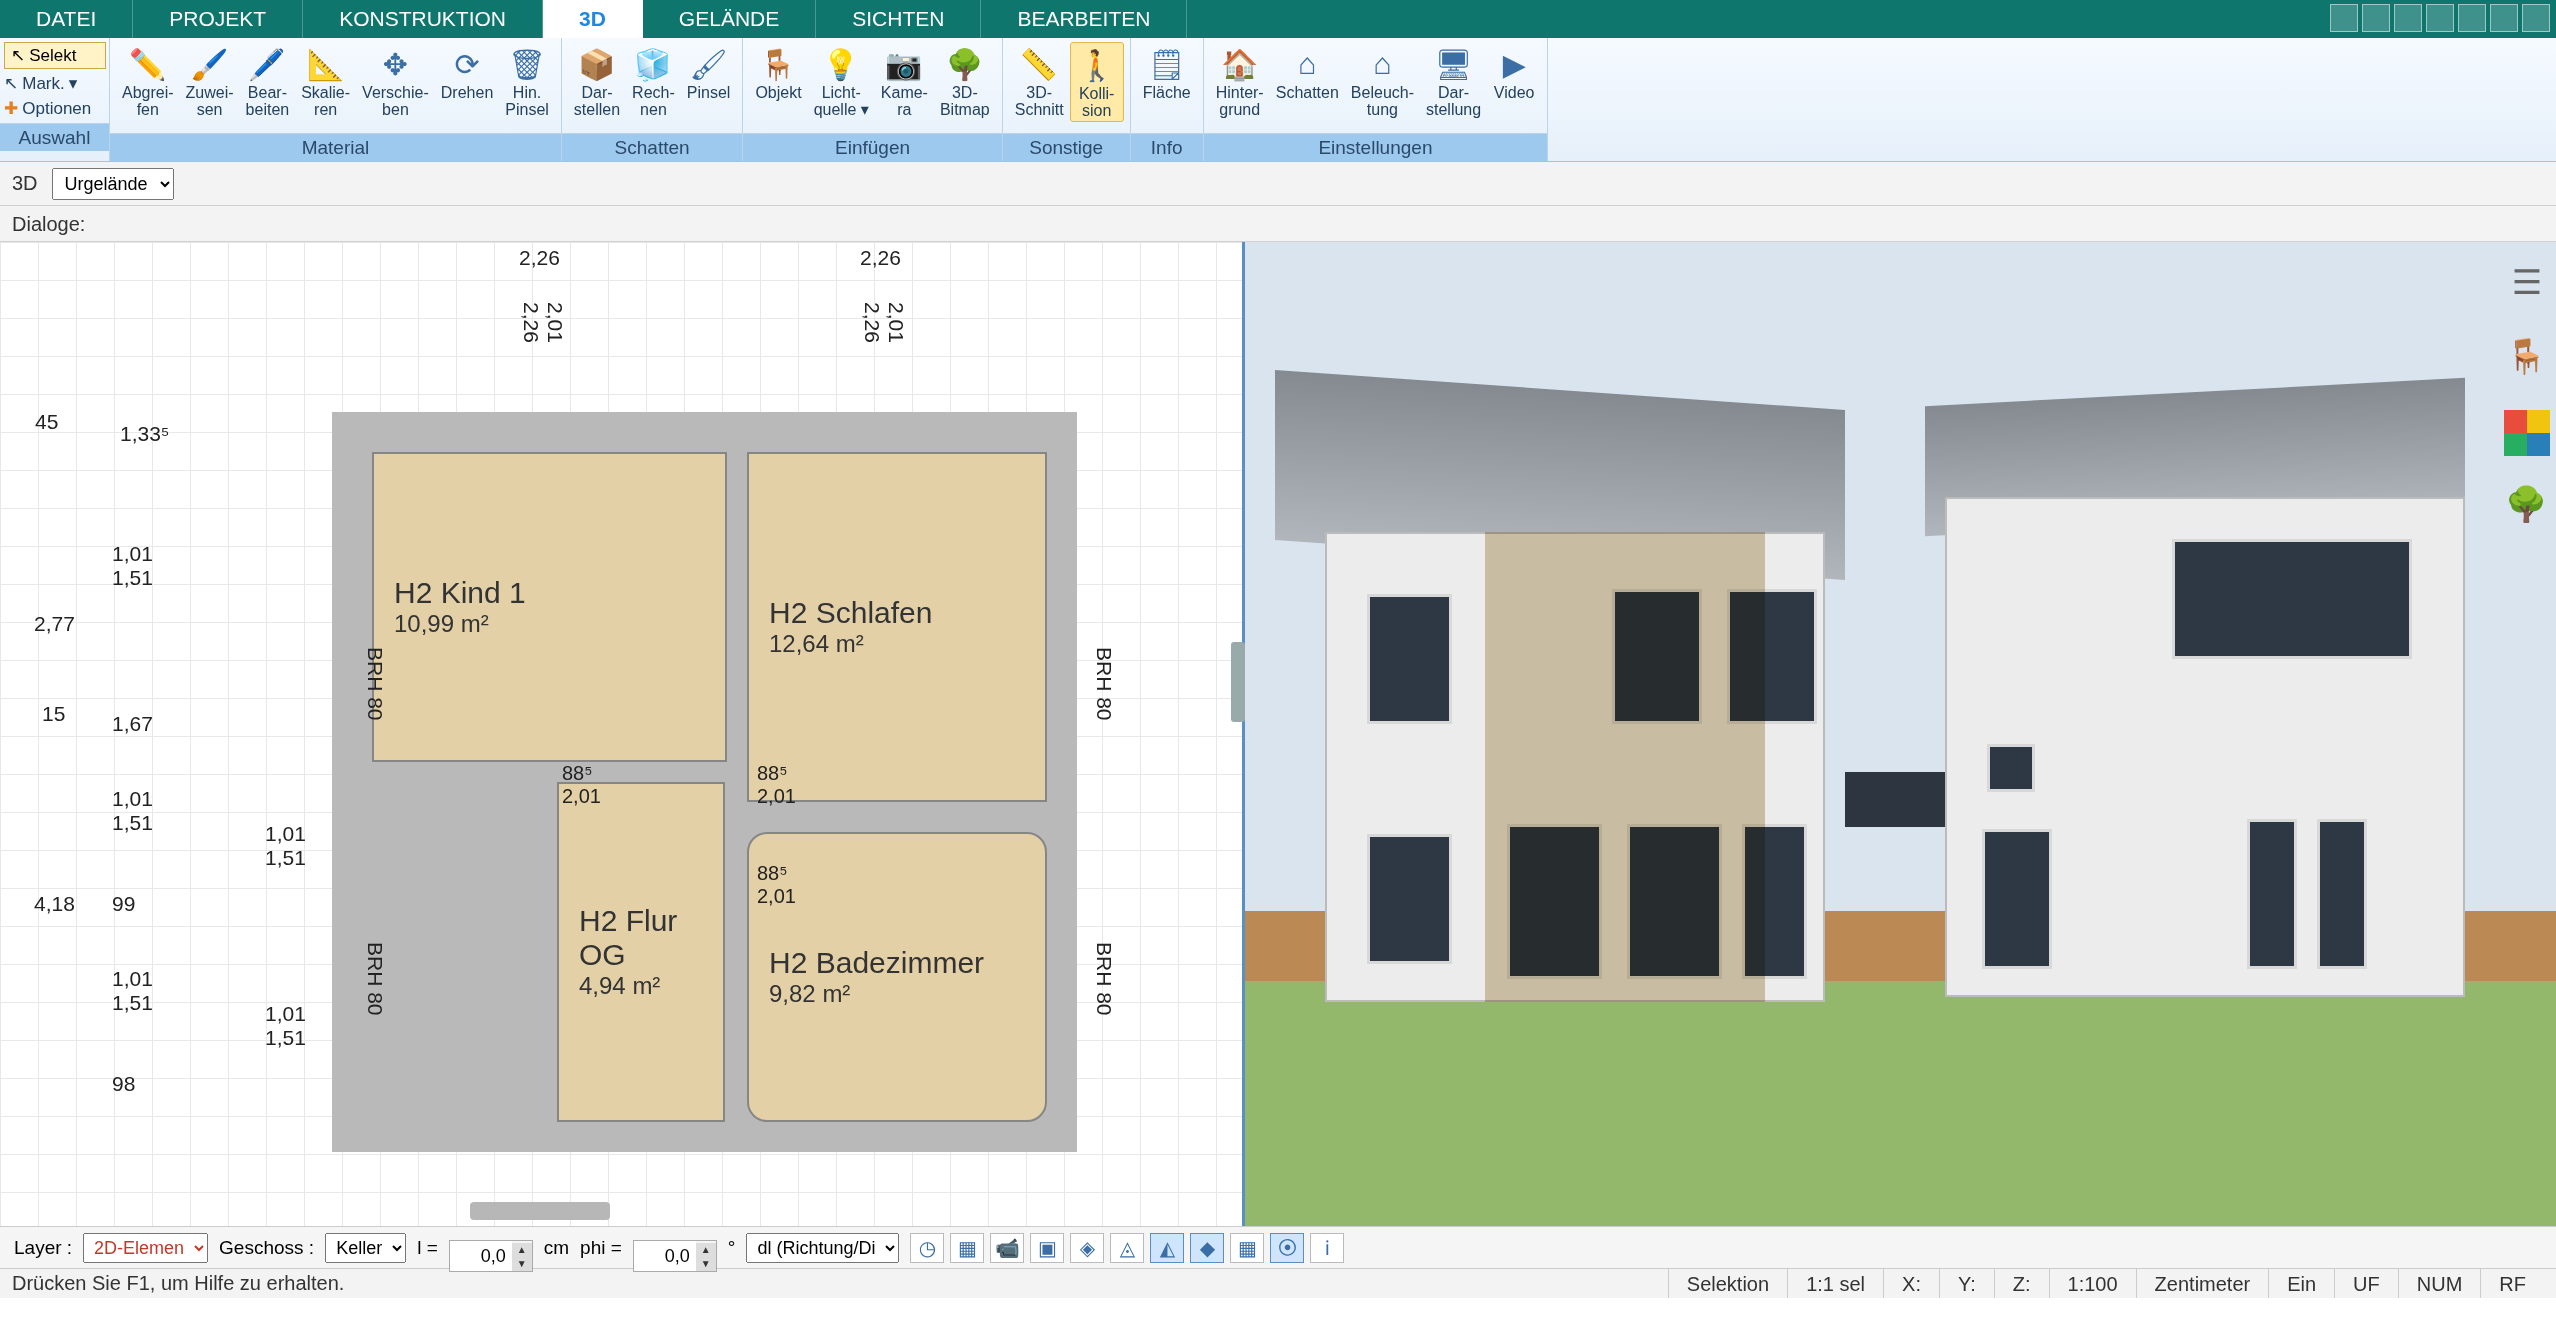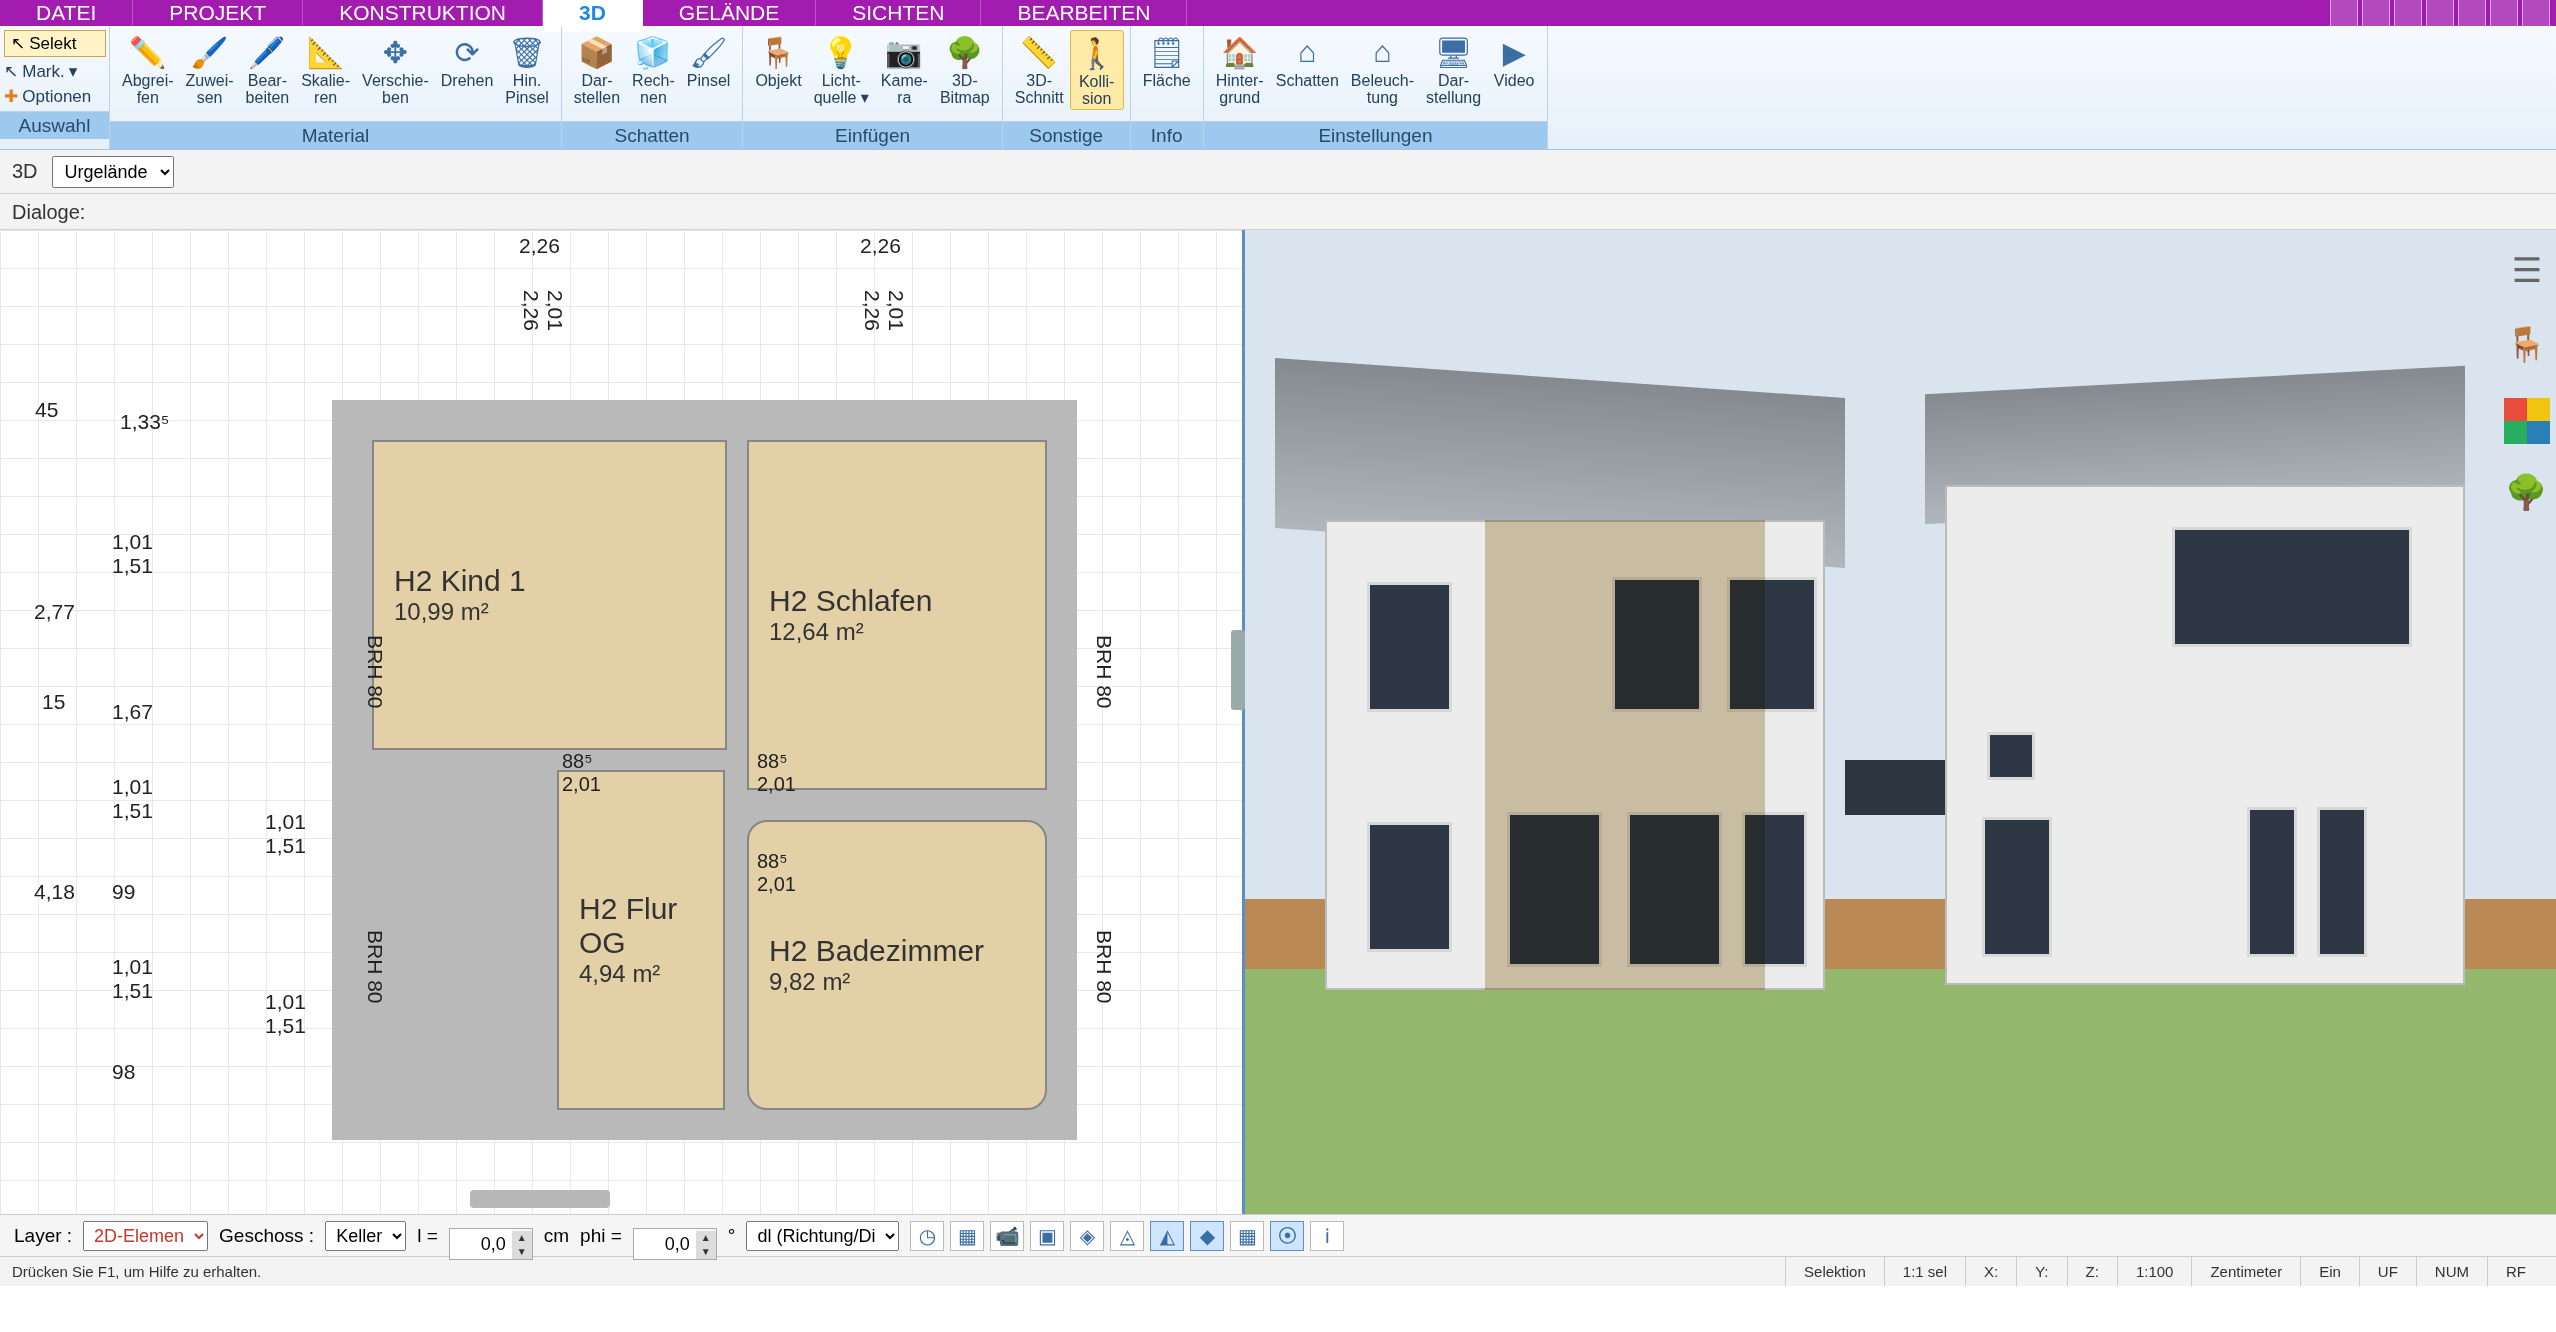--- a/index.html
+++ b/index.html
@@ -1,19 +1,19 @@
 <!DOCTYPE html>
 <html><head>
 <meta charset="utf-8">
 <style>
 * { margin:0; padding:0; box-sizing:border-box; font-family:"Segoe UI",Tahoma,sans-serif; }
 body { width:2556px; height:1332px; background:#fff; overflow:hidden; font-size:19px; }
 
 
-.menubar   { height:26px; background:#a21caf; display:flex; color:#fff;align-items:center; }
+.menubar   { height:38px; background:#0f766e; display:flex; color:#fff; }
 .menubar .tab{ padding:0 36px; line-height:38px; border-right:1px solid rgba(255,255,255,.25); cursor:pointer; font-size:21px; }
 .menubar .tab.active{ background:#fff; color:#1e88e5; font-weight:600; }
 .menubar .spacer{ flex:1; }
 .menubar .winicons{ display:flex; gap:4px; padding:4px 6px; }
 .menubar .wicon{ width:28px; height:28px; background:rgba(255,255,255,.2); border:1px solid rgba(255,255,255,.5); }
 
 
 .ribbon  { height:124px; background:linear-gradient(#f5faff,#e6f0fa); border-bottom:1px solid #9ec3e6; display:flex; }
 .rgroup  { border-right:1px solid #bcd4ea; display:flex; flex-direction:column; }
 .rgroup .buttons{ flex:1; display:flex; align-items:flex-start; padding:4px 6px 0 6px; }
@@ -71,21 +71,21 @@
 .bottombar select,.bottombar input{ height:30px; font-size:18px; padding:0 6px; }
 .bottombar .numwrap{ display:flex; align-items:flex-end; border:1px solid #aaa;margin-top:17px; }
 .bottombar .numwrap input{ width:62px; border:none; text-align:right; }
 .bottombar .stepper{ display:flex; flex-direction:column; }
 .bottombar .stepper span{ width:20px; height:14px; background:#ddd; font-size:10px; text-align:center; line-height:14px; color:#333; cursor:pointer; }
 .bottombar .iconrow{ display:flex; gap:6px; }
 .bottombar .bicon{ width:34px; height:30px; border:1px solid #bbb; background:#fff; font-size:20px; text-align:center; line-height:28px; color:#3a6ea5; cursor:pointer; }
 .bottombar .bicon.pressed{ background:#cfe5fb; border-color:#5a8fc4; }
 
 
-.statusbar{ height:30px; background:#f3f3f3; border-top:1px solid #ccc; display:flex; align-items:center; font-size:15px; color:#333; padding:0 12px; }
+.statusbar{ height:30px; background:#f3f3f3; border-top:1px solid #ccc; display:flex; align-items:center; font-size:20px; color:#333; padding:0 12px; }
 .statusbar .cell{ padding:0 18px; border-left:1px solid #ccc; height:100%; line-height:30px; }
 .statusbar .grow{ flex:1; }
 </style>
 </head>
 <body>
 
 <div class="menubar">
   <div class="tab">DATEI</div>
   <div class="tab">PROJEKT</div>
   <div class="tab">KONSTRUKTION</div>

